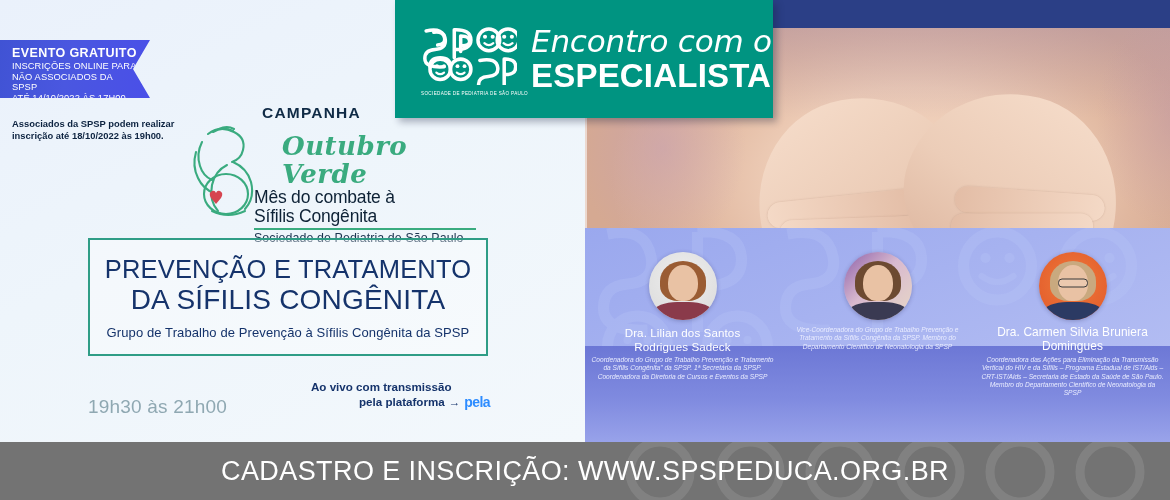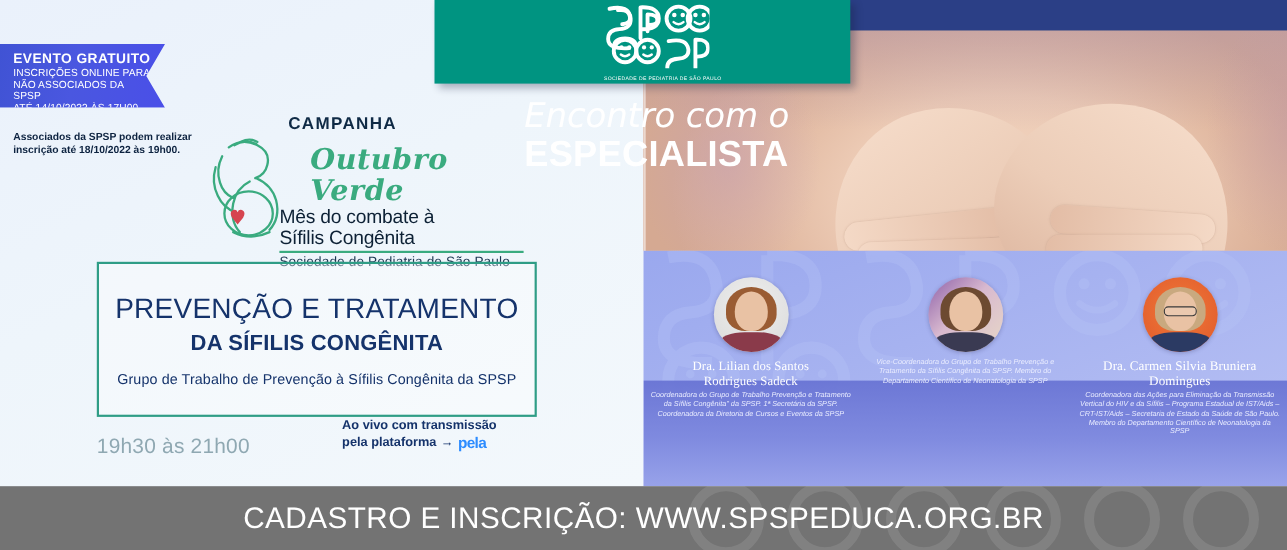--- a/index.html
+++ b/index.html
@@ -74,32 +74,32 @@
     margin-top: 2px; width: 222px; height: 1.5px; background: #3aab7f;
   }
   .logo-society {
     font-size: 12.4px; color: #1b3550; line-height: 15px;
     letter-spacing: .1px; padding-top: 1px;
   }
 
   
   .title-box {
     position: absolute; left: 88px; top: 238px;
-    width: 400px; height: 141px;
+    width: 400px; height: 118px;
     border: 2px solid #2f9d86;
     background: rgba(255,255,255,0.35);
     display: flex; flex-direction: column;
     align-items: center; justify-content: center;
   }
   .title-l1 {
     font-size: 25.5px; color: #15336b; letter-spacing: .2px;
     line-height: 30px; font-weight: normal;
   }
   .title-l2 {
-    font-size: 20px; color: #15336b; font-weight: bold;
+    font-size: 28px; color: #15336b; font-weight: normal;
     letter-spacing: .2px; line-height: 32px;
   }
   .title-sub {
     margin-top: 9px;
     font-size: 13px; color: #15336b; letter-spacing: .1px;
   }
 
   
   .date-main {
     position: absolute; left: 88px; top: 372px;
@@ -108,21 +108,21 @@
   }
   .date-time {
     position: absolute; left: 88px; top: 396px;
     font-size: 19px; color: #8fa8b2; letter-spacing: .2px;
   }
   .live-block {
     position: absolute; left: 311px; top: 380px;
     font-size: 11.6px; font-weight: bold; color: #15336b;
     line-height: 14.5px;
   }
-  .live-row { display: flex; align-items: center; gap: 4px; }
+  .live-row { display: flex; align-items: center; gap: 4px; margin-left: 48px; }
   .zoom-word {
     font-size: 14px; font-weight: bold; color: #2d8cff;
     letter-spacing: -.6px;
   }
 
   
   .right-top {
     position: absolute; left: 585px; top: 0;
     width: 585px; height: 228px;
     background: linear-gradient(180deg, #2b3f86 0%, #2b3f86 28px, #c7a9bd 28px, #d9c3d0 100%);
@@ -215,44 +215,42 @@
     position: absolute; left: 50%; top: 45%;
     transform: translate(-50%,-50%);
     width: 30px; height: 9px;
     border: 1.4px solid #3a3a3a; border-radius: 4px;
     background: rgba(255,255,255,.12);
   }
   .sp-name {
     font-size: 11.6px; color: #ffffff; font-weight: normal;
     line-height: 13.5px; letter-spacing: .1px;
     padding: 0 4px;
-    font-family: Liberation Serif, serif;
   }
   .sp-name.big { font-size: 11.9px; }
   .sp-role {
     margin-top: 3px;
     font-size: 6.6px; font-style: italic; color: #e9ecff;
     line-height: 8.3px; padding: 0 6px;
   }
 
   
   .vline {
     position: absolute; left: 585px; top: 0; width: 2px; height: 442px;
     background: rgba(255,255,255,.55);
   }
 
   
   .header-box {
     position: absolute; left: 395px; top: 0;
-    width: 378px; height: 76px;
+    width: 378px; height: 118px;
     background: #009481;
     box-shadow: 4px 4px 7px rgba(20,30,60,.33);
     display: flex; align-items: center; gap: 14px;
     padding-left: 26px;
-    flex-direction: column;
   }
   .spsp-logo { width: 96px; }
   .spsp-caption {
     font-size: 4.6px; color: #ffffff; letter-spacing: .35px;
     text-align: center; margin-top: 2px; white-space: nowrap;
   }
   .header-texts { color: #ffffff; }
   .hdr-l1 {
     font-size: 31px; font-style: italic; line-height: 34px;
     font-family: "DejaVu Sans", sans-serif; letter-spacing: -.2px;

